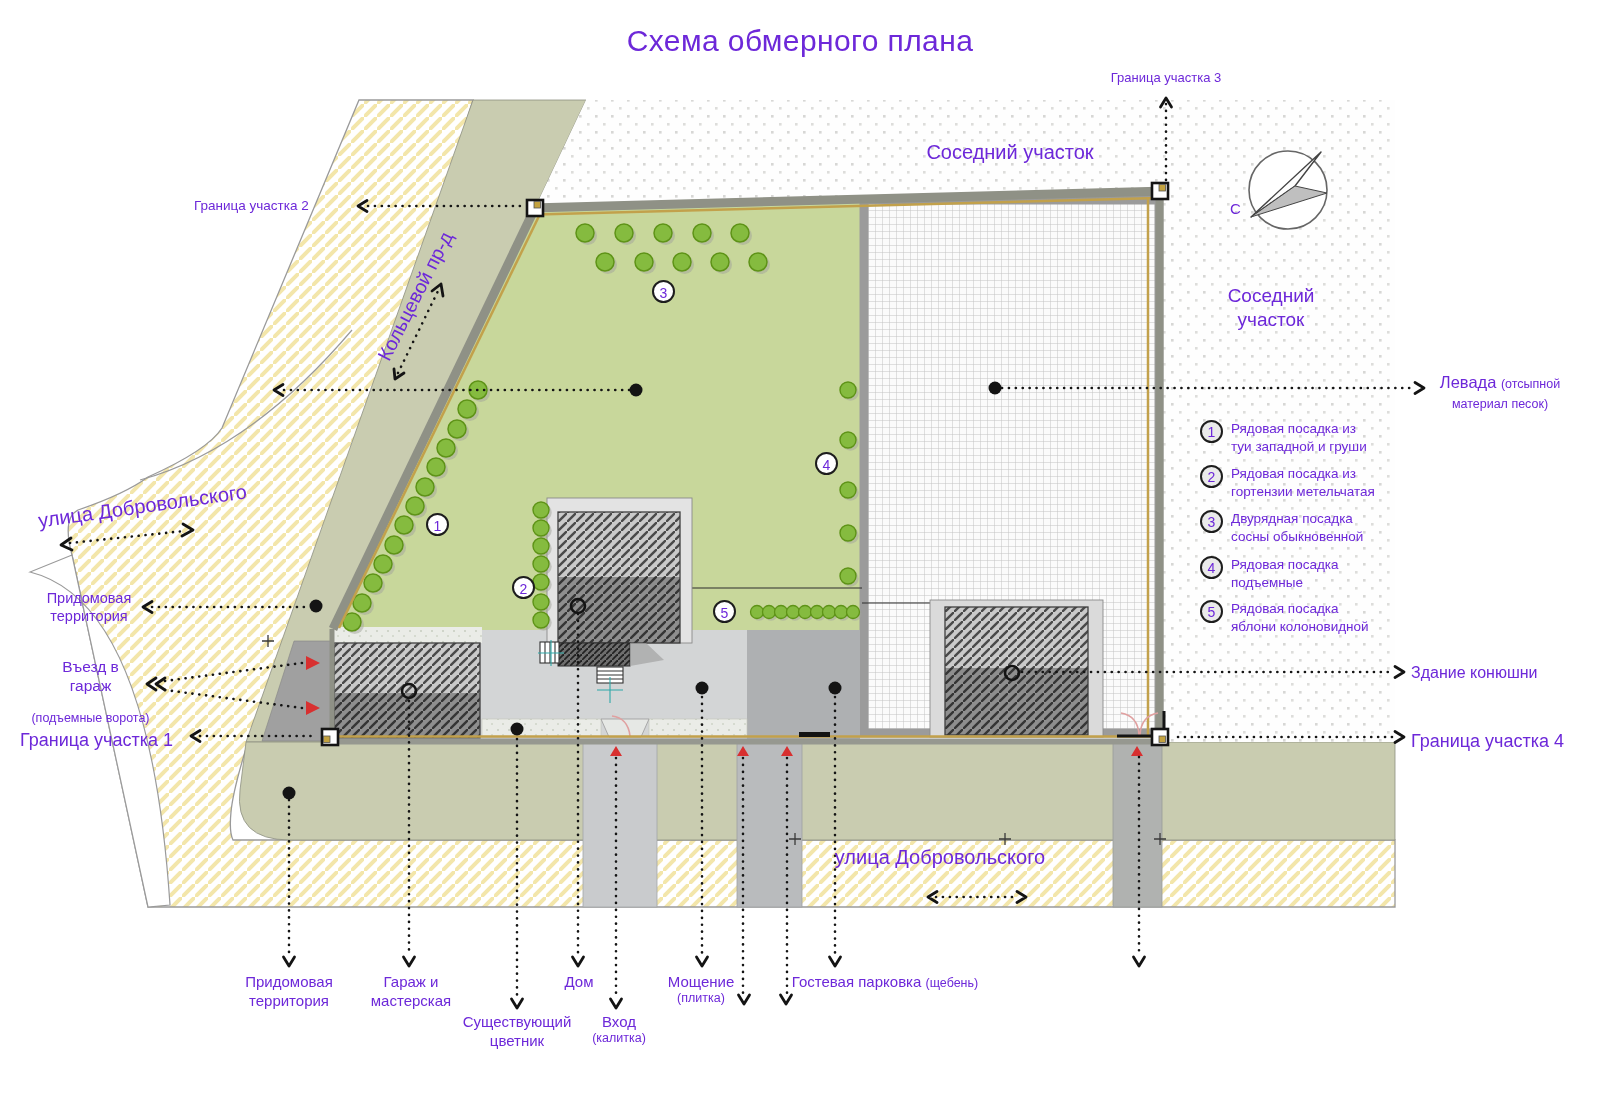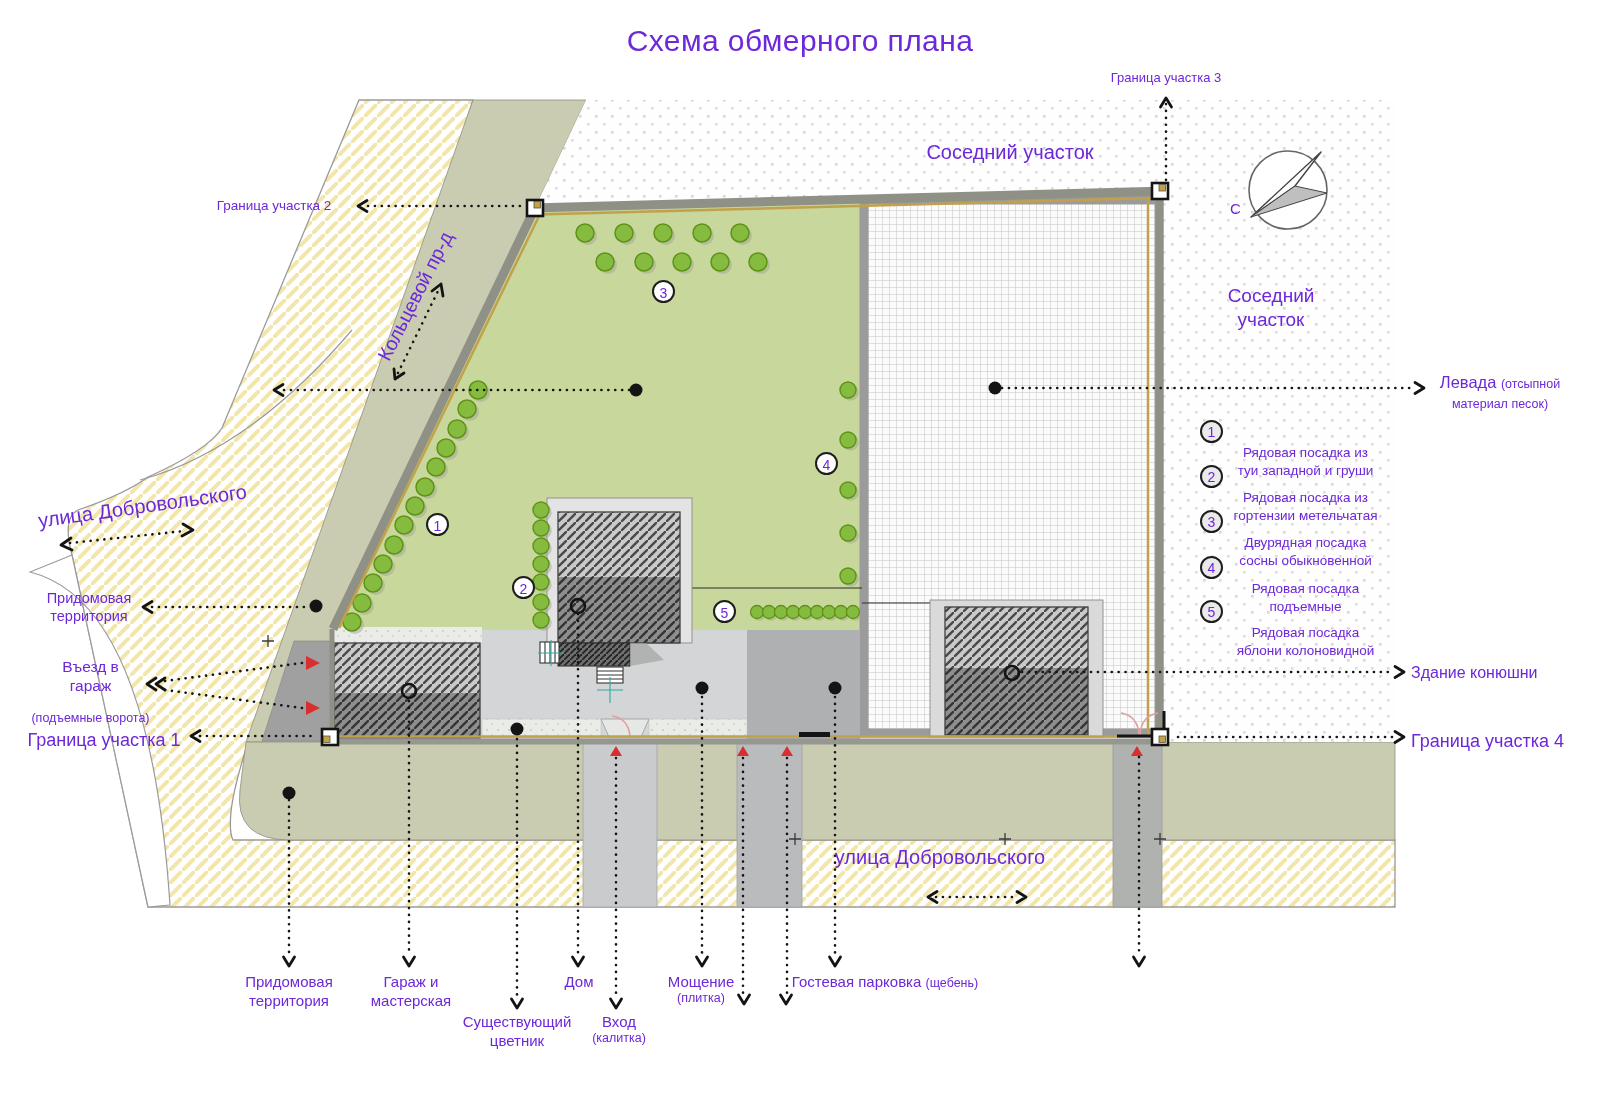--- a/index.html
+++ b/index.html
@@ -1,32 +1,32 @@
 <!DOCTYPE html>
 <html><head>
 <meta charset="utf-8">
 <style>
   html,body{margin:0;padding:0;background:#fff;}
   #stage{position:relative;width:1600px;height:1120px;background:#ffffff;overflow:hidden;
          font-family:Liberation Sans, sans-serif;color:#6d28d9;}
   #plan-svg{position:absolute;left:0;top:0;}
   .lbl{position:absolute;line-height:1.24;}
   .ctr{text-align:center;}
-  .rt{text-align:center;}
+  .rt{text-align:left;}
   .nw{white-space:nowrap;}
   .note{font-size:12.5px;display:block;line-height:1.22;}
   .note:empty{display:none;}
   .inline-note .note{display:inline;}
   .callout{position:absolute;transform:translateX(-50%);text-align:center;font-size:15px;line-height:1.28;}
   .pnum{position:absolute;width:23px;height:23px;border:2px solid #1d1d1d;border-radius:50%;
         background:#fff;font-size:14px;line-height:22px;text-align:center;box-sizing:border-box;}
   .legend-row{position:absolute;left:1200px;width:180px;display:flex;gap:8px;align-items:flex-start;}
   .legend-num{flex:0 0 23px;width:23px;height:23px;border:2px solid #1d1d1d;border-radius:50%;
               background:#eaeaea;font-size:14px;line-height:20px;text-align:center;box-sizing:border-box;}
-  .legend-text{flex:1;text-align:center;font-size:13.5px;line-height:1.36;margin-top:24px;}
+  .legend-text{flex:1;text-align:left;font-size:13.5px;line-height:1.36;}
   #title{left:400px;top:22px;width:800px;font-size:30px;letter-spacing:.4px;}
 </style>
 </head>
 <body>
 
 <div id="stage">
 
 <svg id="plan-svg" width="1600" height="1120" viewBox="0 0 1600 1120">
   <defs>
     <pattern id="hatchRoad" width="13" height="13" patternUnits="userSpaceOnUse">

